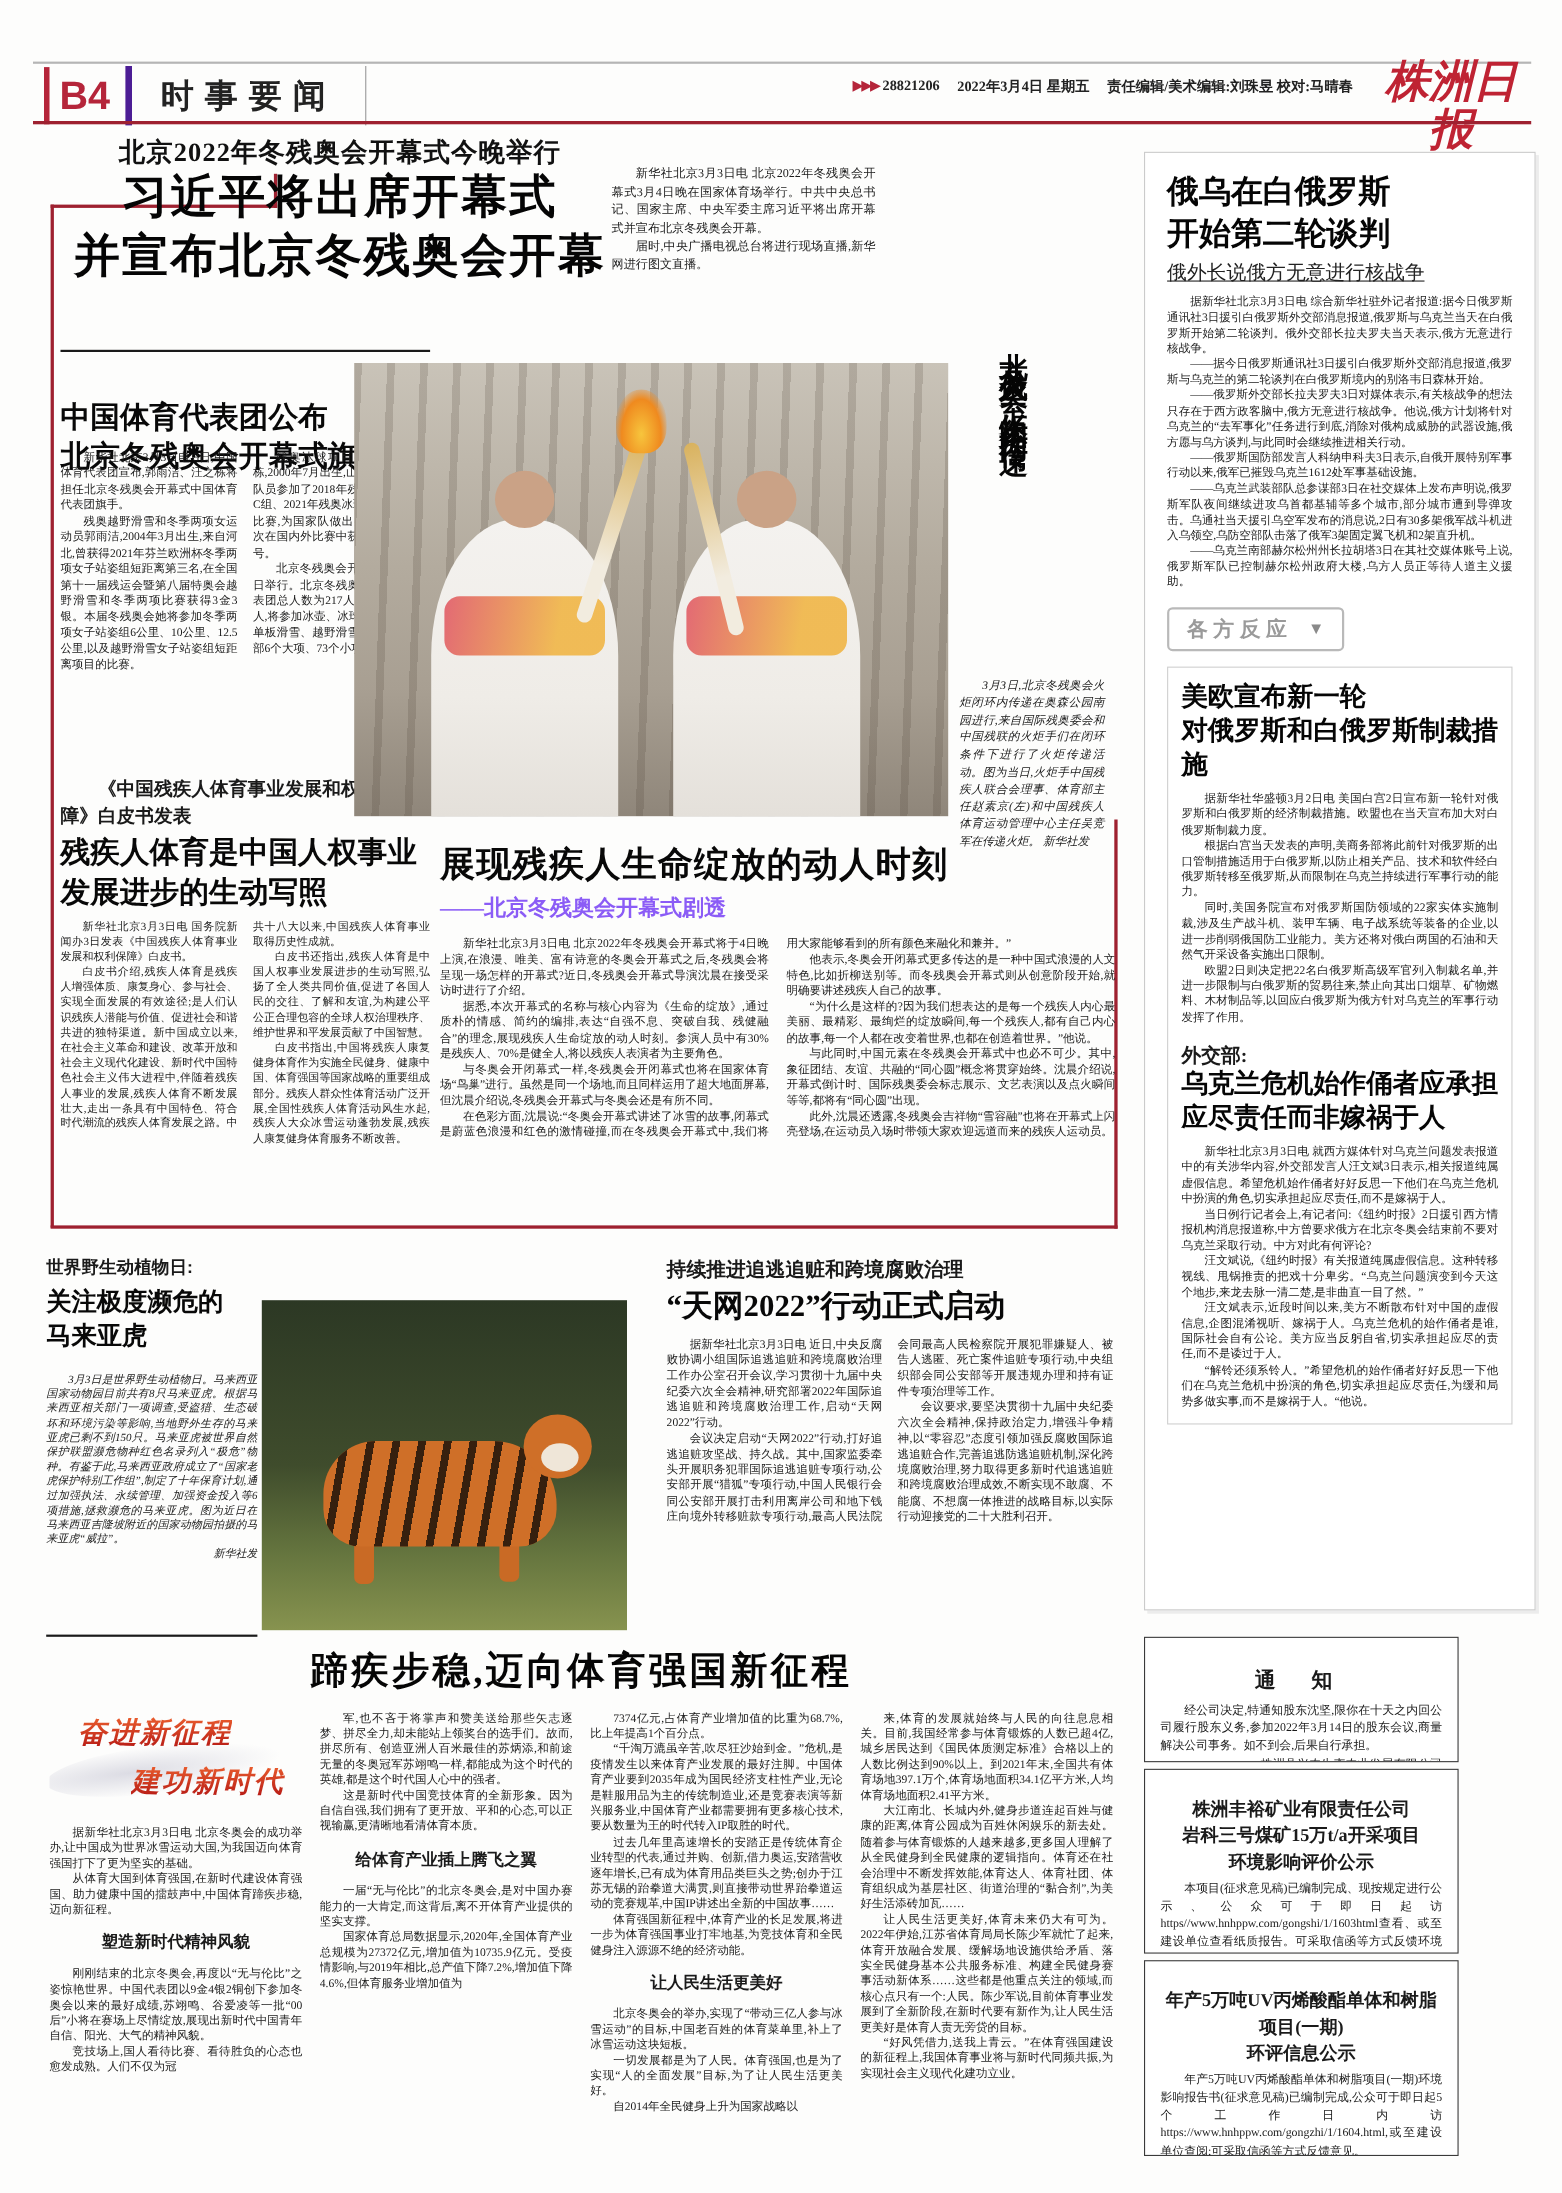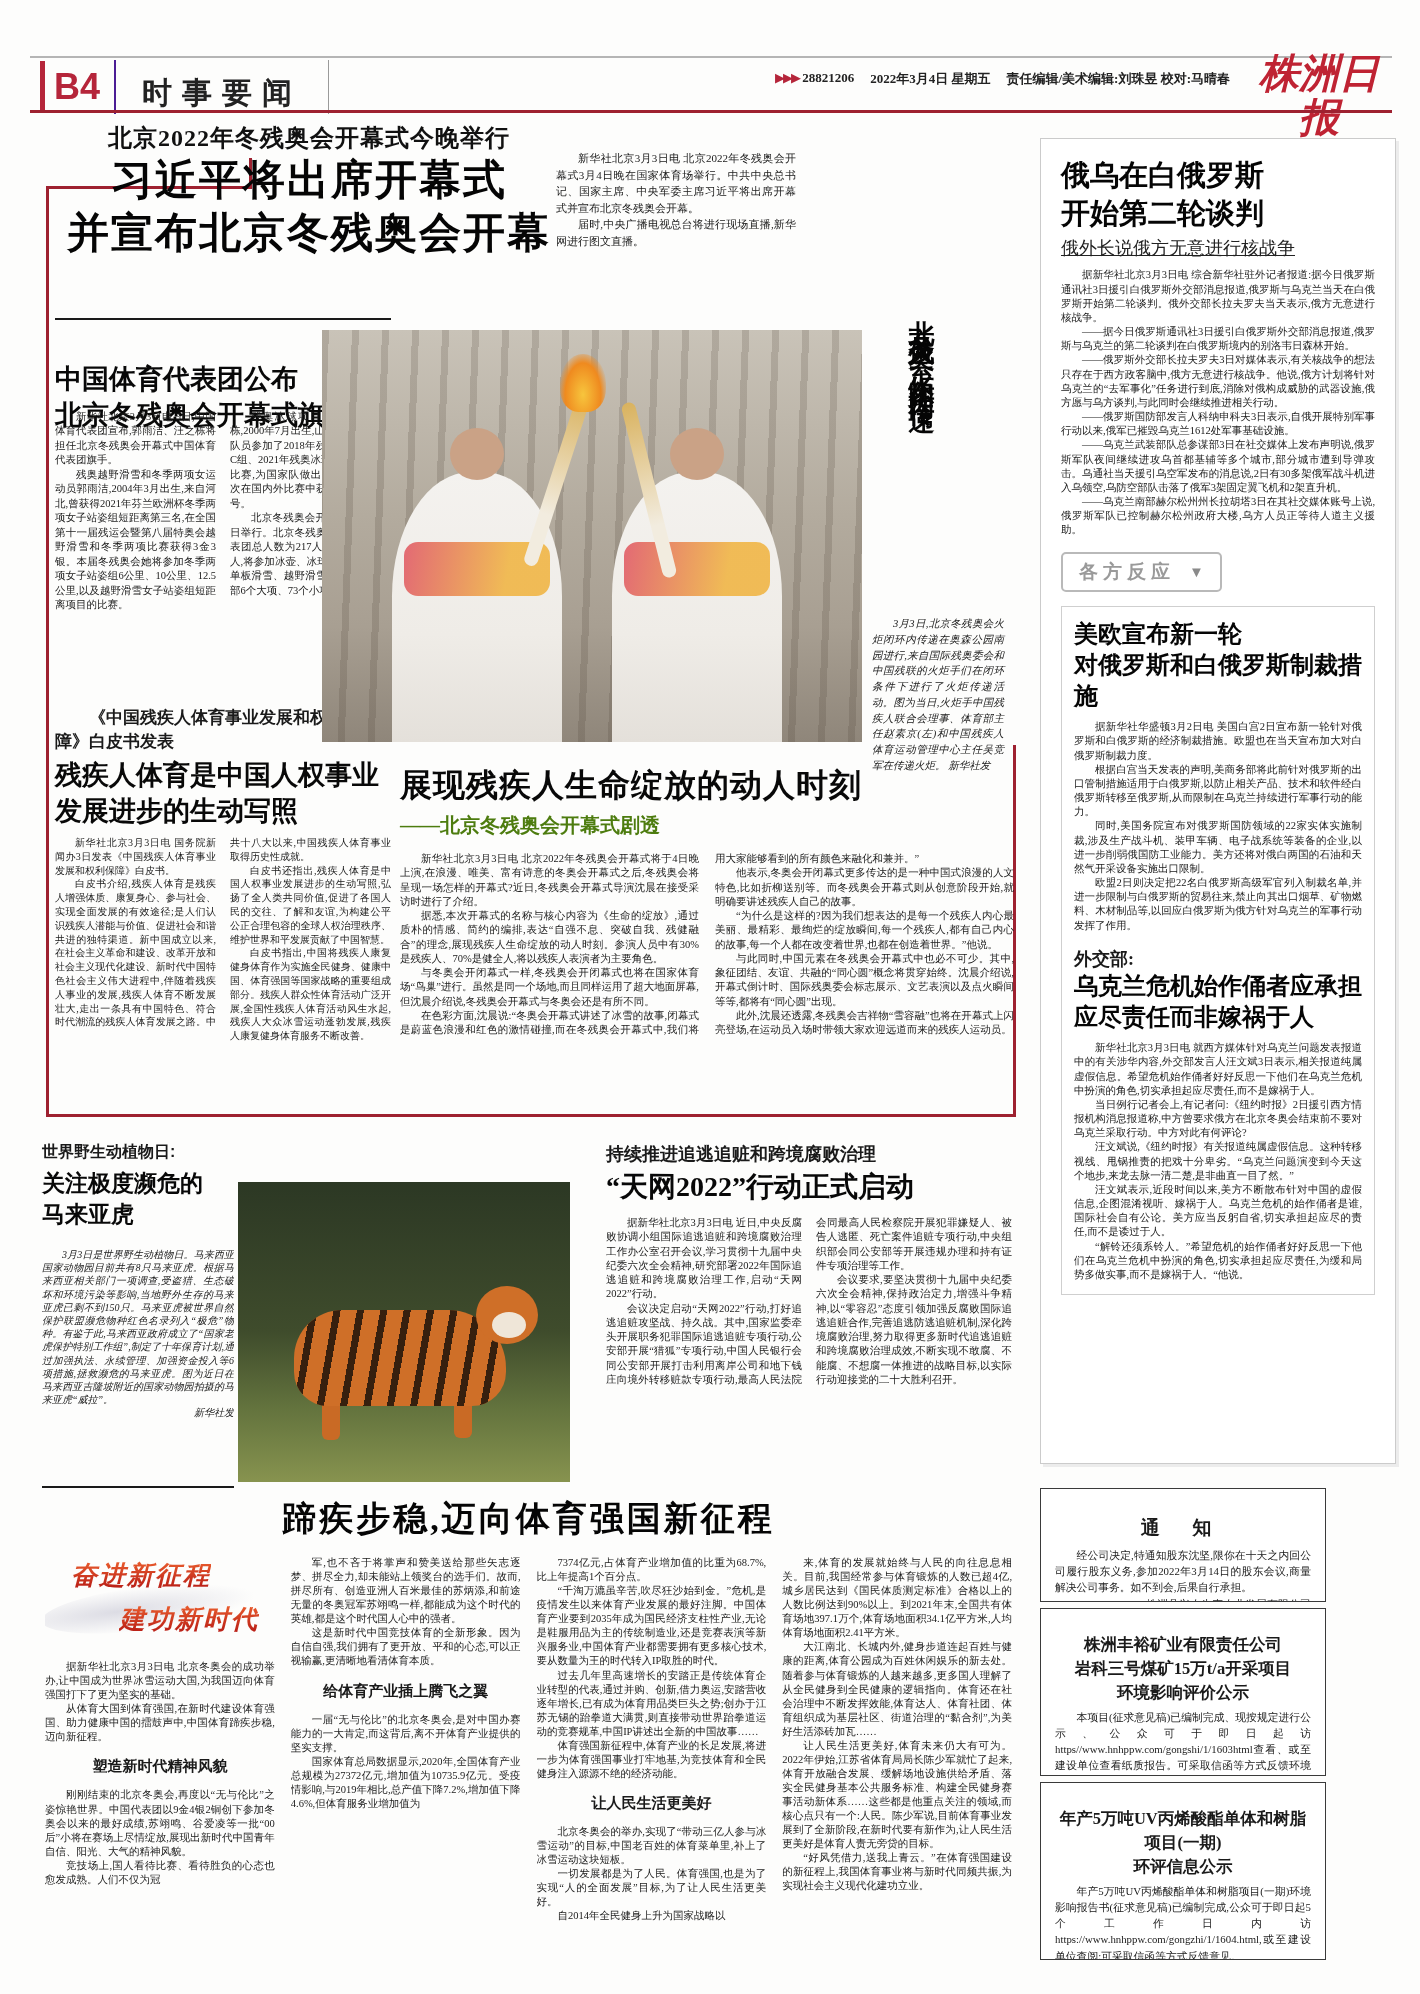--- a/index.html
+++ b/index.html
@@ -6,21 +6,21 @@
   .page{position:relative;width:1420px;height:1994px;background:#fdfdfc;margin:0 auto;overflow:hidden;
         font-family:"Liberation Serif","DejaVu Serif",serif;color:#1a1a1a;}
   .rule{position:absolute;background:#b5b5b5;}
   .redline{position:absolute;background:#9e2130;}
   .blackline{position:absolute;background:#1a1a1a;}
 
   
   .hdr-left{position:absolute;left:40px;top:60px;display:flex;align-items:center;height:54px;}
   .b4-bar{width:5px;height:52px;background:#b5253a;margin-right:9px;}
   .b4{font-family:"Liberation Sans","DejaVu Sans",sans-serif;font-weight:900;font-size:36px;color:#b5253a;margin-right:14px;}
-  .section-box{border-left:2px solid #4c1d95;border-right:1px solid #9a9a9a;height:54px;display:flex;align-items:flex-end;padding:0 26px;}
+  .section-box{border-left:6px solid #4c1d95;border-right:1px solid #9a9a9a;height:54px;display:flex;align-items:center;padding:0 26px;}
   .section-title{font-family:"Liberation Sans","DejaVu Sans",sans-serif;font-weight:900;font-size:30px;letter-spacing:10px;color:#222;}
   .issue-line{position:absolute;left:775px;top:70px;width:480px;font-size:13px;font-weight:bold;color:#222;display:flex;gap:16px;white-space:nowrap;}
   .arrows{color:#b5253a;letter-spacing:-2px;}
   .masthead{position:absolute;left:1244px;top:52px;width:150px;text-align:center;
             font-style:italic;font-weight:900;font-size:40px;color:#bf2333;line-height:1.1;}
 
   
   .lead-kicker{position:absolute;left:48px;top:122px;width:522px;text-align:center;font-size:24px;font-weight:600;color:#111;letter-spacing:1px;}
   .lead-title{position:absolute;left:34px;top:154px;width:550px;text-align:center;font-weight:900;font-size:42px;line-height:1.26;letter-spacing:2px;color:#050505;}
   .lead-brief{position:absolute;left:556px;top:150px;width:240px;font-size:11px;line-height:1.5;text-align:justify;}
@@ -48,21 +48,21 @@
   .t-left{left:228px;top:60px;transform:rotate(18deg);}
   .t-right{right:206px;top:70px;transform:rotate(-14deg);}
   .flame{position:absolute;left:238px;top:24px;width:46px;height:58px;border-radius:50% 50% 40% 40%;
          background:radial-gradient(ellipse at 50% 70%,#f7c53d 0%,#ef8a1f 55%,rgba(239,138,31,0) 78%);}
 
   .vt-block{position:absolute;left:872px;top:300px;width:132px;}
   .vt-title{writing-mode:vertical-rl;height:300px;font-size:26px;font-weight:800;letter-spacing:6px;line-height:1.5;color:#050505;margin-left:30px;}
   .vt-caption{margin-top:16px;font-size:10.5px;line-height:1.5;text-align:justify;font-style:italic;}
 
   .cer-title{position:absolute;left:400px;top:764px;width:614px;font-size:32px;letter-spacing:1px;}
-  .cer-sub{position:absolute;left:400px;top:812px;width:614px;font-size:20px;font-weight:600;color:#4d7c0f;}
+  .cer-sub{position:absolute;left:400px;top:812px;width:614px;font-size:20px;font-weight:600;color:#8b5cf6;}
   .cer-body{position:absolute;left:400px;top:852px;width:614px;height:254px;column-count:2;column-gap:16px;
             font-size:10.5px;line-height:1.36;text-align:justify;overflow:hidden;}
 
   
   .rail{position:absolute;left:1040px;top:138px;width:356px;height:1326px;border:1px solid #cbcbcb;background:#fff;
         box-sizing:border-box;padding:18px 20px;overflow:hidden;box-shadow:3px 3px 0 #ececec;}
   .rail-title{font-size:29px;line-height:1.3;font-weight:800;color:#050505;}
   .rail-sub{font-size:18px;margin-top:4px;color:#222;text-decoration:underline;}
   .rail-body{margin-top:8px;font-size:10.5px;line-height:1.35;text-align:justify;}
   .tag{margin:14px 0 10px;display:inline-flex;align-items:center;gap:14px;border:2px solid #b9b9b9;border-radius:5px;

